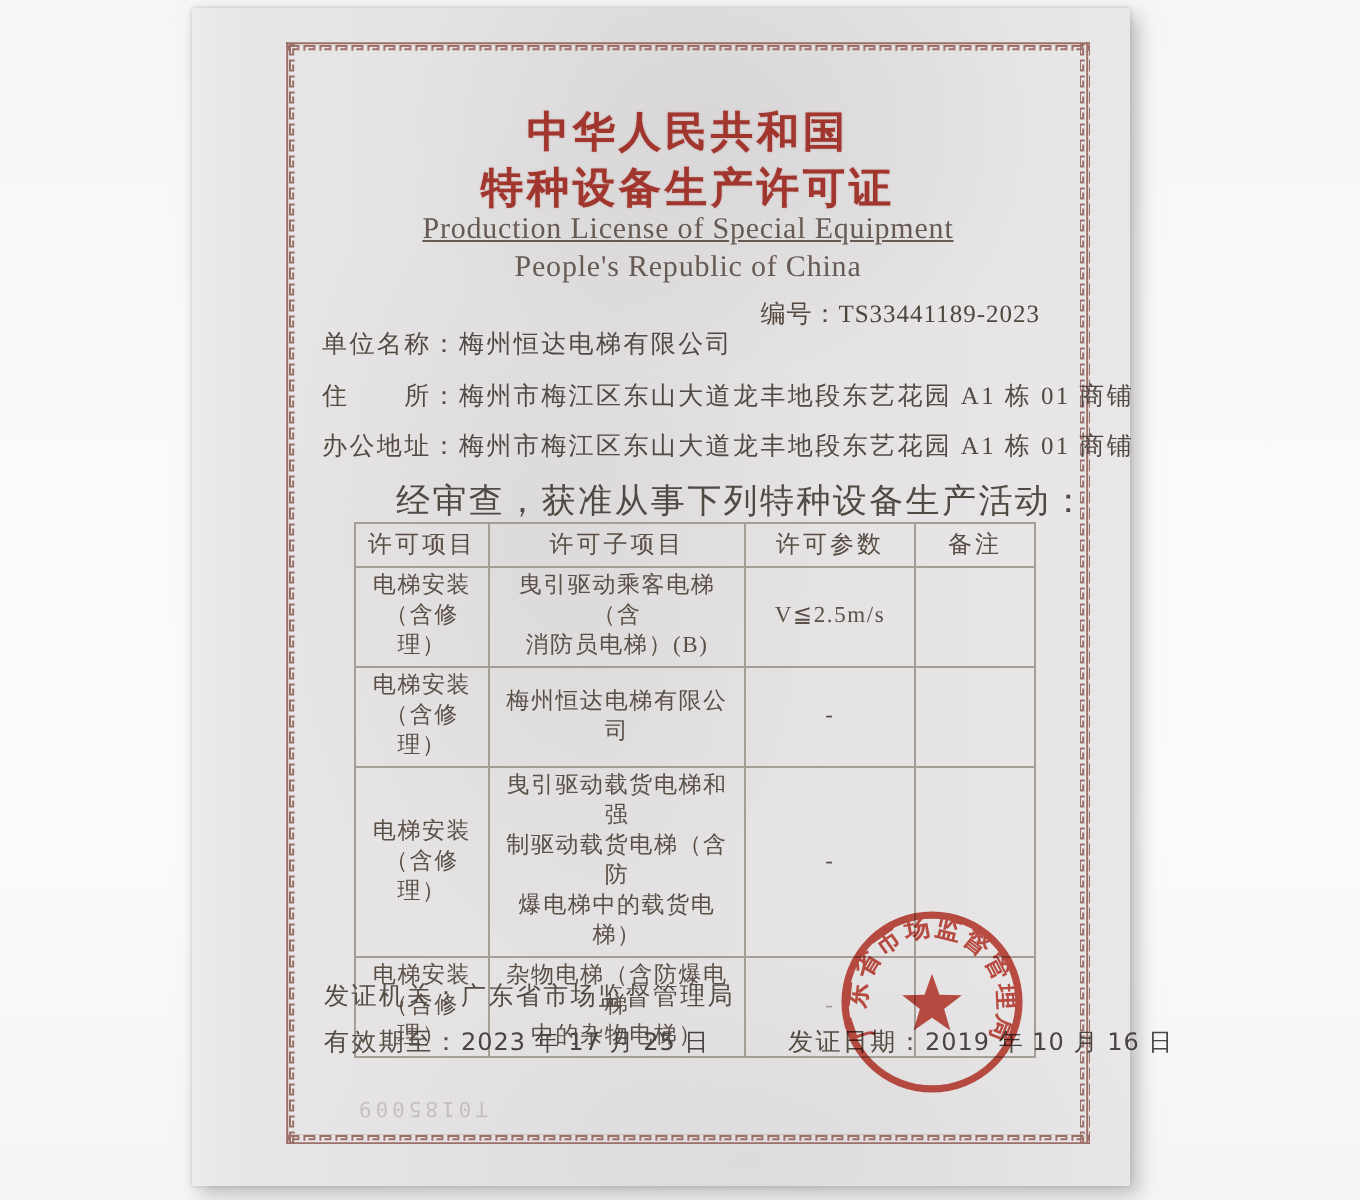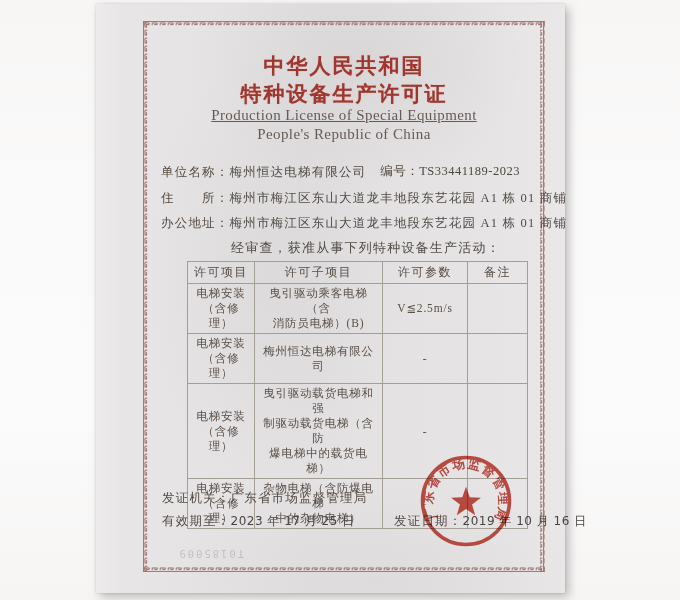--- a/index.html
+++ b/index.html
@@ -19,28 +19,28 @@
   }
   .frame{position:absolute;left:47px;top:17px;}
   .ct{position:absolute;left:47px;width:402px;text-align:center;}
   .title-cn{
     font-family:"DejaVu Sans","Liberation Sans",sans-serif;
     font-weight:bold;font-size:21px;color:#a0362d;letter-spacing:2px;line-height:26px;
     text-shadow:0 0 1px rgba(160,54,45,0.35);
   }
   .title-en{font-size:15px;color:#675a55;letter-spacing:0.4px;line-height:19px;}
   .serial{
-    position:absolute;right:45px;top:159px;font-size:12.5px;color:#55493f;letter-spacing:0.5px;
+    position:absolute;right:45px;top:145px;font-size:12.5px;color:#55493f;letter-spacing:0.5px;
   }
   .serial .num{color:#4c463f;}
   .info-line{position:absolute;left:65px;font-size:12.5px;color:#514a44;letter-spacing:1.2px;white-space:nowrap;}
   .info-line .lbl{color:#554a41;}
-  .approval{position:absolute;left:135px;font-size:13px;color:#514a44;letter-spacing:1.2px;}
+  .approval{position:absolute;left:102px;font-size:17px;color:#514a44;letter-spacing:1.2px;}
   table.lic{
-    position:absolute;left:91px;top:257px;width:340px;
+    position:absolute;left:81px;top:257px;width:340px;
     border-collapse:collapse;table-layout:fixed;
   }
   table.lic th,table.lic td{
     border:1px solid #a59e97;font-weight:normal;
     font-size:11.5px;color:#5b5048;text-align:center;vertical-align:middle;
     padding:2px 4px;letter-spacing:0.8px;white-space:pre-line;line-height:15px;
   }
   table.lic th{font-size:12px;color:#584d44;letter-spacing:1.5px;}
   table.lic thead tr{height:22px;}
   table.lic tbody tr:nth-child(1){height:37px;}

